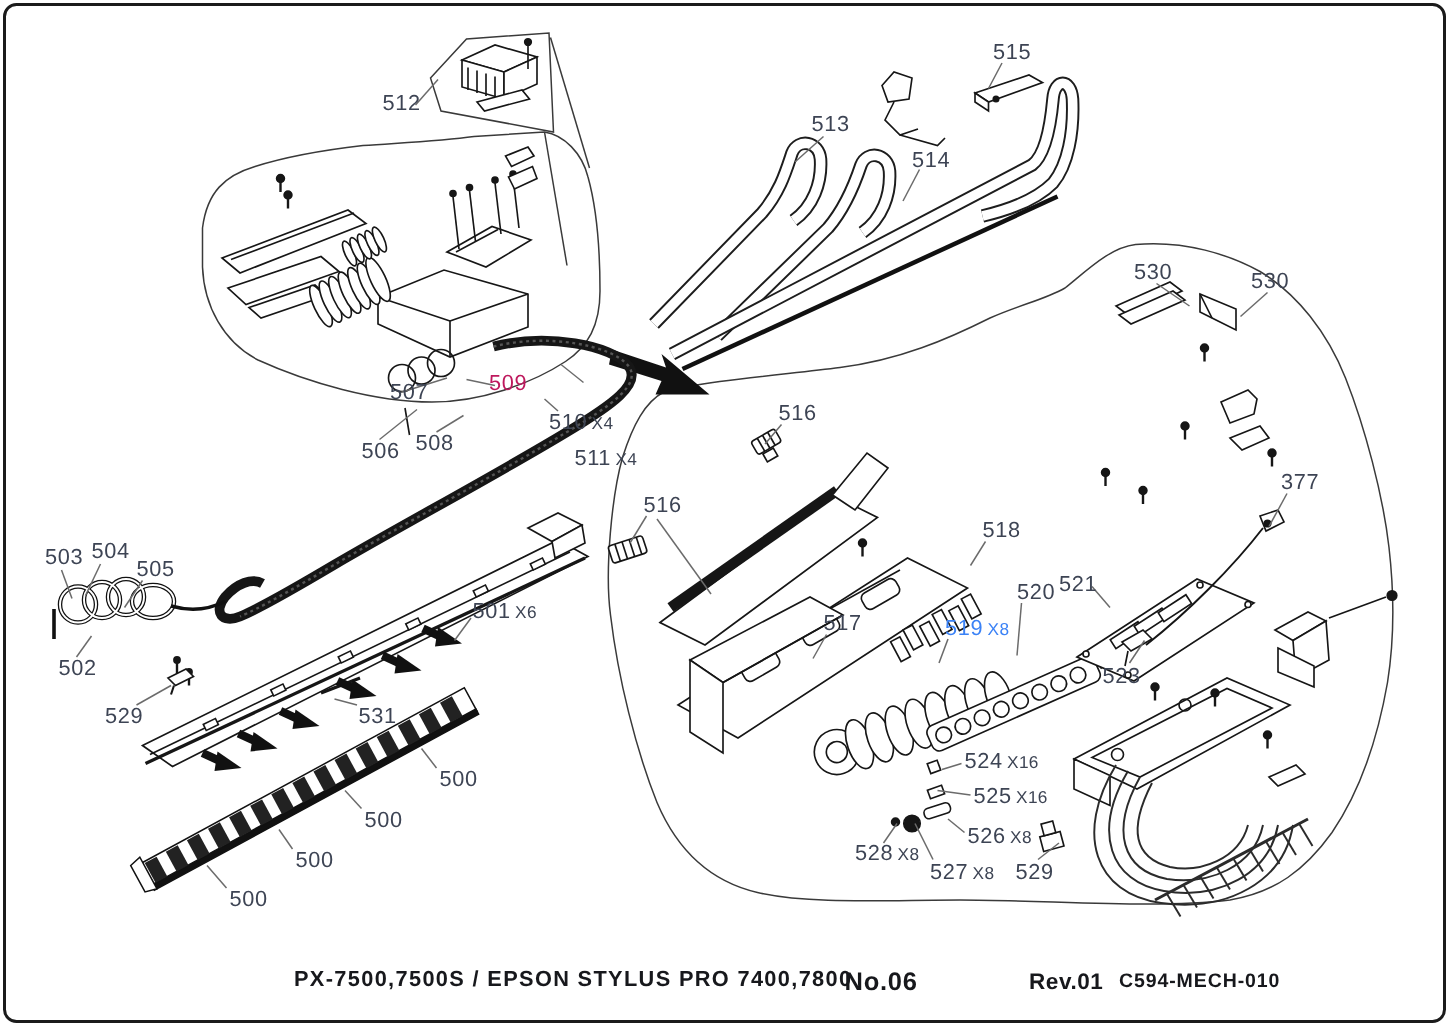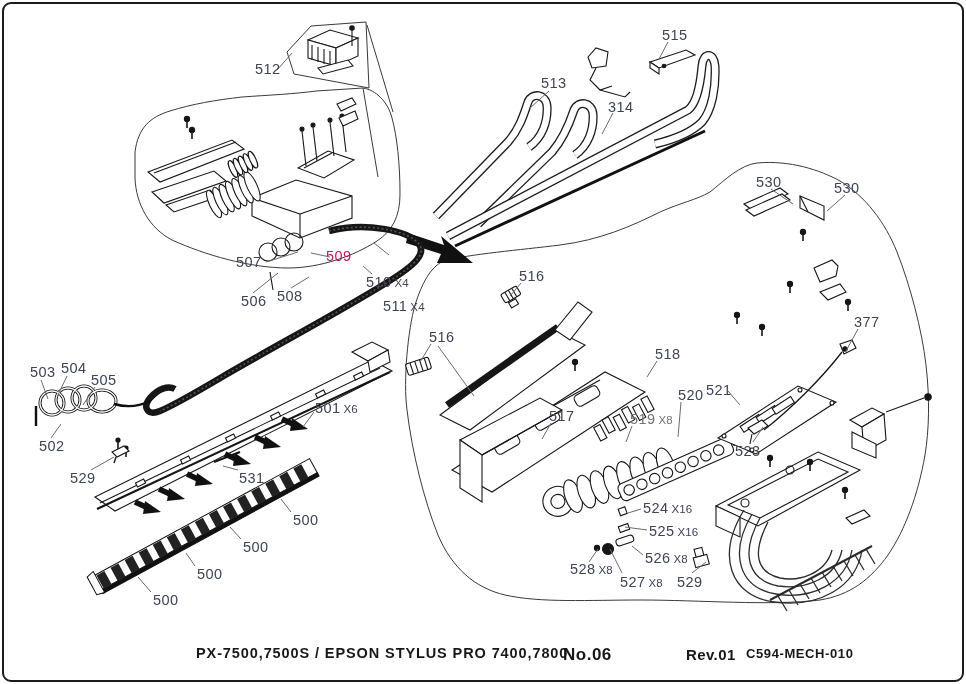--- a/index.html
+++ b/index.html
@@ -406,47 +406,47 @@
       <line x1="643" y1="555" x2="632" y2="546"></line>
       <line x1="589" y1="562" x2="598" y2="549"></line>
       <line x1="622" y1="573" x2="610" y2="549"></line>
       <line x1="692" y1="573" x2="706" y2="562"></line>
     </g>
 </svg>
 
 <div id="labels-layer">
     <div class="part-label" style="left: 255px; top: 62px; color: rgb(61, 68, 84);">512</div>
     <div class="part-label" style="left: 541px; top: 76px; color: rgb(61, 68, 84);">513</div>
-    <div class="part-label" style="left: 608px; top: 100px; color: rgb(61, 68, 84);">314</div>
+    <div class="part-label" style="left: 608px; top: 100px; color: rgb(61, 68, 84);">514</div>
     <div class="part-label" style="left: 662px; top: 28px; color: rgb(61, 68, 84);">515</div>
     <div class="part-label" style="left: 756px; top: 175px; color: rgb(61, 68, 84);">530</div>
     <div class="part-label" style="left: 834px; top: 181px; color: rgb(61, 68, 84);">530</div>
     <div class="part-label" style="left: 854px; top: 315px; color: rgb(61, 68, 84);">377</div>
-    <div class="part-label" style="left: 236px; top: 255px; color: rgb(61, 68, 84);">507</div>
+    <div class="part-label" style="left: 260px; top: 255px; color: rgb(61, 68, 84);">507</div>
     <div class="part-label" style="left: 326px; top: 249px; color: #be185d;">509</div>
     <div class="part-label" style="left: 383px; top: 256px; color: rgb(61, 68, 84); margin-top: 43px;">511<span class="qty">X4</span></div>
     <div class="part-label" style="left: 366px; top: 275px; color: rgb(61, 68, 84);">510<span class="qty">X4</span></div>
     <div class="part-label" style="left: 241px; top: 294px; color: rgb(61, 68, 84);">506</div>
     <div class="part-label" style="left: 277px; top: 289px; color: rgb(61, 68, 84);">508</div>
     <div class="part-label" style="left: 30px; top: 365px; color: rgb(61, 68, 84);">503</div>
     <div class="part-label" style="left: 61px; top: 361px; color: rgb(61, 68, 84);">504</div>
     <div class="part-label" style="left: 91px; top: 373px; color: rgb(61, 68, 84);">505</div>
     <div class="part-label" style="left: 39px; top: 439px; color: rgb(61, 68, 84);">502</div>
     <div class="part-label" style="left: 70px; top: 471px; color: rgb(61, 68, 84);">529</div>
     <div class="part-label" style="left: 315px; top: 401px; color: rgb(61, 68, 84);">501<span class="qty">X6</span></div>
     <div class="part-label" style="left: 239px; top: 471px; color: rgb(61, 68, 84);">531</div>
     <div class="part-label" style="left: 293px; top: 513px; color: rgb(61, 68, 84);">500</div>
     <div class="part-label" style="left: 243px; top: 540px; color: rgb(61, 68, 84);">500</div>
     <div class="part-label" style="left: 197px; top: 567px; color: rgb(61, 68, 84);">500</div>
     <div class="part-label" style="left: 153px; top: 593px; color: rgb(61, 68, 84);">500</div>
     <div class="part-label" style="left: 519px; top: 269px; color: rgb(61, 68, 84);">516</div>
     <div class="part-label" style="left: 429px; top: 330px; color: rgb(61, 68, 84);">516</div>
     <div class="part-label" style="left: 655px; top: 347px; color: rgb(61, 68, 84);">518</div>
     <div class="part-label" style="left: 549px; top: 409px; color: rgb(61, 68, 84);">517</div>
-    <div class="part-label" style="left: 630px; top: 412px; color: #737373; text-align: center;">519<span class="qty">X8</span></div>
+    <div class="part-label" style="left: 630px; top: 412px; color: #3b82f6; text-align: center;">519<span class="qty">X8</span></div>
     <div class="part-label" style="left: 678px; top: 388px; color: rgb(61, 68, 84);">520</div>
     <div class="part-label" style="left: 706px; top: 383px; color: rgb(61, 68, 84);">521</div>
     <div class="part-label" style="left: 735px; top: 444px; color: rgb(61, 68, 84);">523</div>
     <div class="part-label" style="left: 643px; top: 501px; color: rgb(61, 68, 84);">524<span class="qty">X16</span></div>
     <div class="part-label" style="left: 649px; top: 524px; color: rgb(61, 68, 84);">525<span class="qty">X16</span></div>
     <div class="part-label" style="left: 645px; top: 551px; color: rgb(61, 68, 84);">526<span class="qty">X8</span></div>
     <div class="part-label" style="left: 570px; top: 562px; color: rgb(61, 68, 84);">528<span class="qty">X8</span></div>
     <div class="part-label" style="left: 620px; top: 575px; color: rgb(61, 68, 84);">527<span class="qty">X8</span></div>
     <div class="part-label" style="left: 677px; top: 575px; color: rgb(61, 68, 84);">529</div>
   </div>

